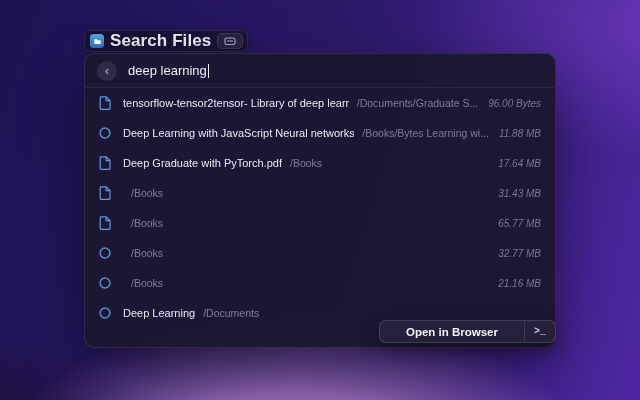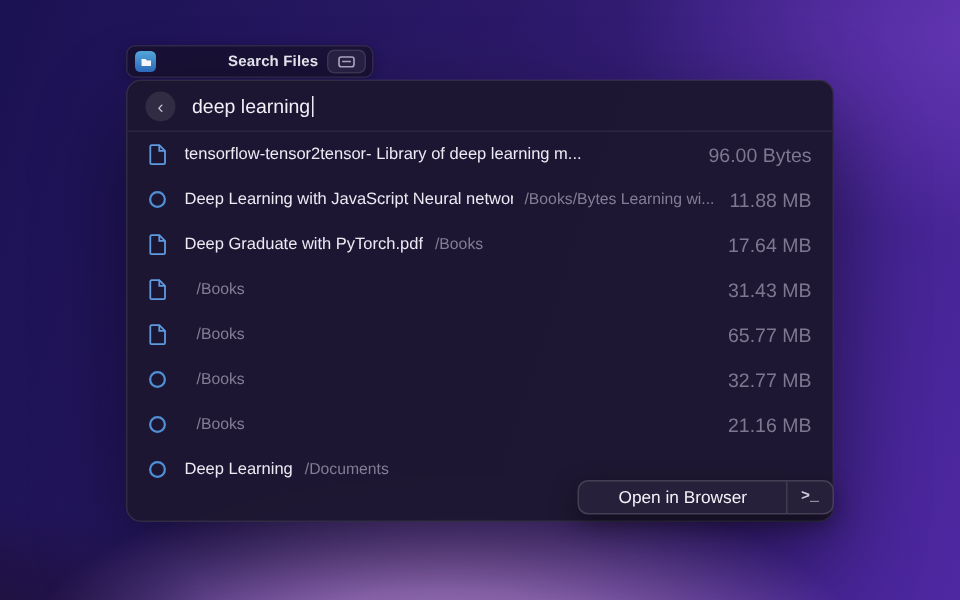--- a/index.html
+++ b/index.html
@@ -16,21 +16,21 @@
 
   
   .badge {
     position: absolute; left: 84px; top: 30px; height: 22px;
     display: flex; align-items: center; gap: 6px;
     background: rgba(22,16,40,.72);
     border: 1px solid rgba(255,255,255,.10);
     border-radius: 6px; padding: 0 4px 0 5px;
     box-shadow: 0 2px 8px rgba(0,0,0,.25);
   }
-  .badge-label { color: #efedf6; font-size: 10px; font-weight: 600; letter-spacing: .1px; margin-left: 42px; }
+  .badge-label { color: #efedf6; font-size: 17px; font-weight: 600; letter-spacing: .1px; }
   .app-icon {
     width: 14px; height: 14px; border-radius: 3.5px;
     background: linear-gradient(180deg, #55a9dd 0%, #2f6fc4 100%);
     display: flex; align-items: center; justify-content: center;
   }
   .drawer-btn {
     width: 26px; height: 16px; border-radius: 5px;
     background: rgba(255,255,255,.07);
     border: 1px solid rgba(255,255,255,.10);
     display: flex; align-items: center; justify-content: center;
@@ -66,35 +66,35 @@
   }
 
   .list { flex: 1; overflow: hidden; }
   .row {
     height: 30px; display: flex; align-items: center;
     padding: 0 14px; white-space: nowrap;
   }
   .row .ic { flex: 0 0 15px; width: 15px; display: flex; align-items: center; margin-right: 9px; }
   .title { color: #edeaf4; font-size: 11px; font-weight: 500; overflow: hidden; flex-shrink: 1; }
   .path  { color: #837d95; font-size: 10.5px; margin-left: 8px; flex-shrink: 0; }
-  .size  { color: #7d7790; font-size: 13px; margin-left: auto; padding-left: 10px; flex-shrink: 0; }
+  .size  { color: #7d7790; font-size: 10px; margin-left: auto; padding-left: 10px; flex-shrink: 0; font-style: italic; }
 
   
   .tooltip {
     position: absolute; right: 84px; bottom: 57px; height: 23px;
     display: flex; align-items: stretch;
     background: rgba(40,33,58,.98);
     border: 1px solid rgba(255,255,255,.14);
     border-radius: 7px;
     box-shadow: 0 6px 18px rgba(0,0,0,.45);
     overflow: hidden; z-index: 5;
   }
   .tooltip-label {
     display: flex; align-items: center; padding: 0 26px;
-    color: #f4f2f8; font-size: 11.5px; font-weight: 400;
+    color: #f4f2f8; font-size: 11.5px; font-weight: 700;
   }
   .tooltip-key {
     display: flex; align-items: center; padding: 0 9px;
     border-left: 1px solid rgba(255,255,255,.12);
     color: #cfcada; font-size: 10px; font-weight: 700;
     font-family: "Liberation Mono", monospace;
   }
 </style>
 </head>
 <body>
@@ -127,20 +127,21 @@
   <div class="list">
 
     <div class="row">
       <span class="ic">
         <svg width="12" height="14" viewBox="0 0 12 14">
             <path d="M2 .8h5.2L11 4.6v8a.8.8 0 0 1-.8.8H2a.8.8 0 0 1-.8-.8V1.6A.8.8 0 0 1 2 .8z" fill="none" stroke="#5f9be0" stroke-width="1.2"></path>
             <path d="M7.2.9v3.7H11" fill="none" stroke="#5f9be0" stroke-width="1.2"></path>
           </svg>
       </span>
       <span class="title">tensorflow-tensor2tensor- Library of deep learning m...</span>
+      <span class="path">/Documents/Graduate S...</span>
       <span class="size">96.00 Bytes</span>
     </div>
 
 
     <div class="row">
       <span class="ic">
         <svg width="12" height="12" viewBox="0 0 12 12">
             <circle cx="6" cy="6" r="4.9" fill="none" stroke="#4f8fd6" stroke-width="1.5"></circle>
           </svg>
       </span>

